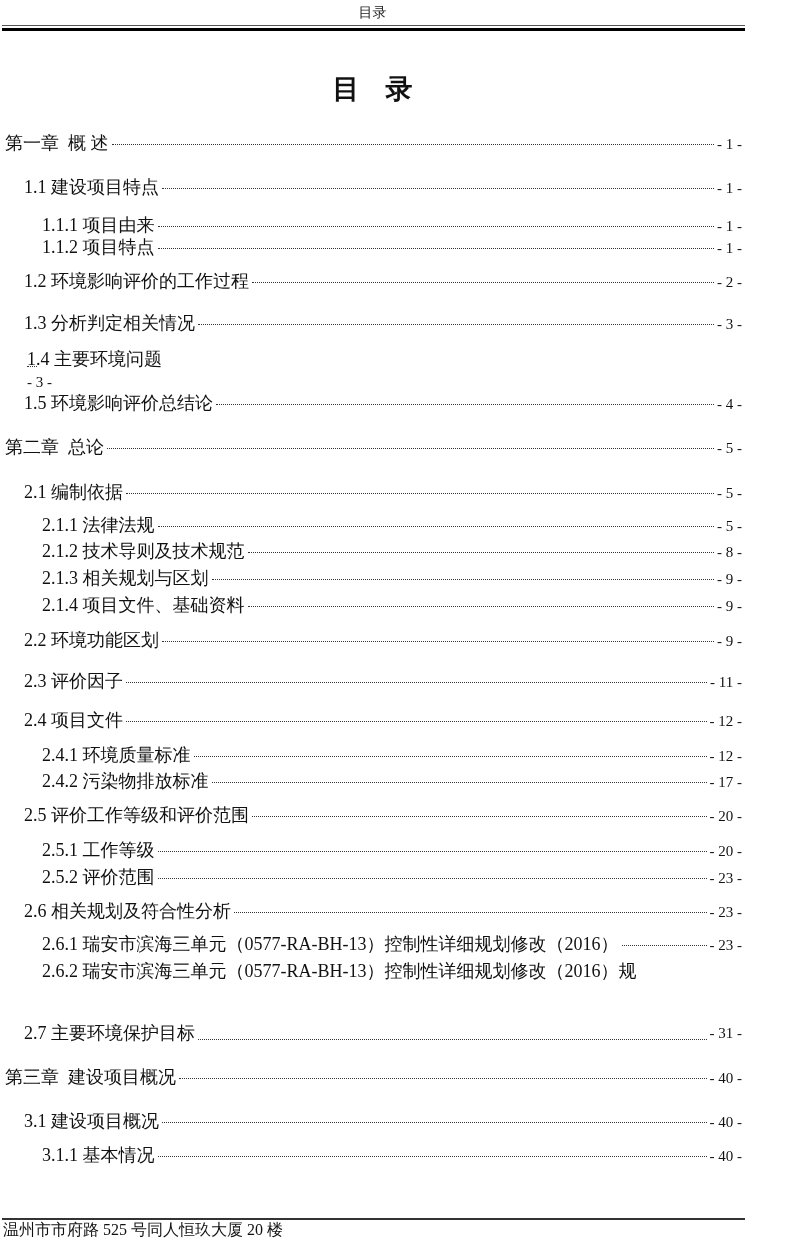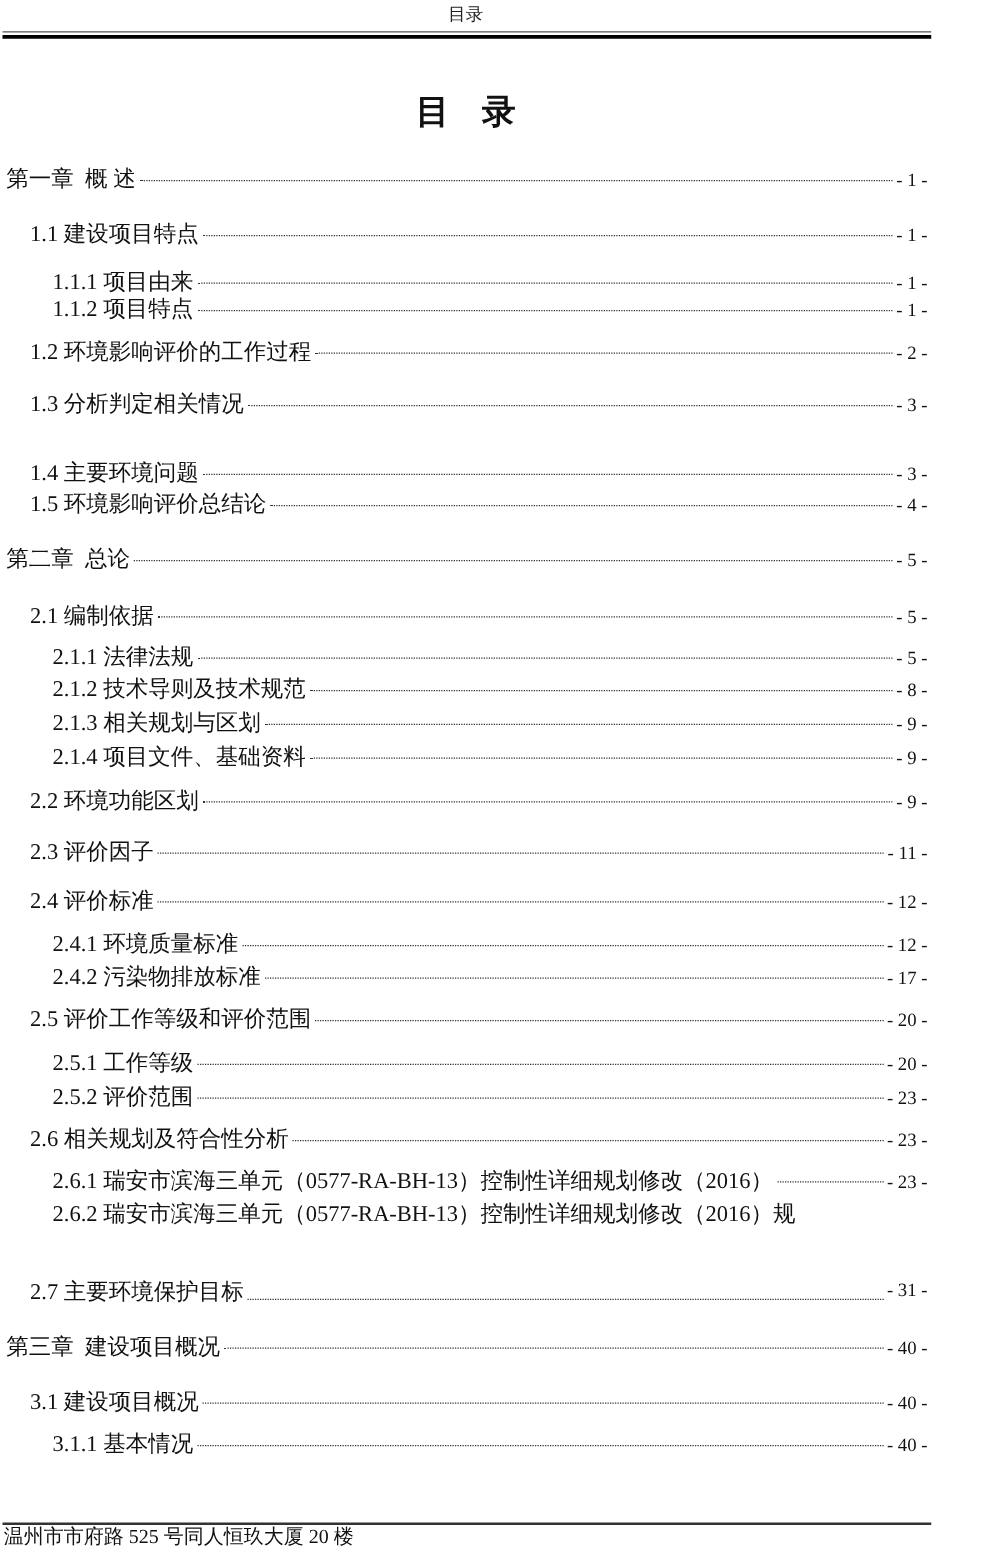--- a/index.html
+++ b/index.html
@@ -146,21 +146,21 @@
     <div class="toc-row" style="left: 24px; top: 270px;">
       <span class="toc-label"><span class="sec-num">1.2</span> <span class="sec-text">环境影响评价的工作过程</span></span>
       <span class="toc-leader"></span>
       <span class="toc-page">- 2 -</span>
     </div>
     <div class="toc-row" style="left: 24px; top: 312px;">
       <span class="toc-label"><span class="sec-num">1.3</span> <span class="sec-text">分析判定相关情况</span></span>
       <span class="toc-leader"></span>
       <span class="toc-page">- 3 -</span>
     </div>
-    <div class="toc-row" style="left: 24px; top: 367px;">
+    <div class="toc-row" style="left: 24px; top: 348px; flex-direction: column;">
       <span class="toc-label"><span class="sec-num">1.4</span> <span class="sec-text">主要环境问题</span></span>
       <span class="toc-leader"></span>
       <span class="toc-page">- 3 -</span>
     </div>
     <div class="toc-row" style="left: 24px; top: 392px;">
       <span class="toc-label"><span class="sec-num">1.5</span> <span class="sec-text">环境影响评价总结论</span></span>
       <span class="toc-leader"></span>
       <span class="toc-page">- 4 -</span>
     </div>
     <div class="toc-row chapter" style="left: 5px; top: 436px;">
@@ -197,21 +197,21 @@
       <span class="toc-label"><span class="sec-num">2.2</span> <span class="sec-text">环境功能区划</span></span>
       <span class="toc-leader"></span>
       <span class="toc-page">- 9 -</span>
     </div>
     <div class="toc-row" style="left: 24px; top: 670px;">
       <span class="toc-label"><span class="sec-num">2.3</span> <span class="sec-text">评价因子</span></span>
       <span class="toc-leader"></span>
       <span class="toc-page">- 11 -</span>
     </div>
     <div class="toc-row" style="left: 24px; top: 709px;">
-      <span class="toc-label"><span class="sec-num">2.4</span> <span class="sec-text">评价标准</span></span>
+      <span class="toc-label"><span class="sec-num">2.4</span> <span class="sec-text">项目文件</span></span>
       <span class="toc-leader"></span>
       <span class="toc-page">- 12 -</span>
     </div>
     <div class="toc-row" style="left: 42px; top: 744px;">
       <span class="toc-label"><span class="sec-num">2.4.1</span> <span class="sec-text">环境质量标准</span></span>
       <span class="toc-leader"></span>
       <span class="toc-page">- 12 -</span>
     </div>
     <div class="toc-row" style="left: 42px; top: 770px;">
       <span class="toc-label"><span class="sec-num">2.4.2</span> <span class="sec-text">污染物排放标准</span></span>

